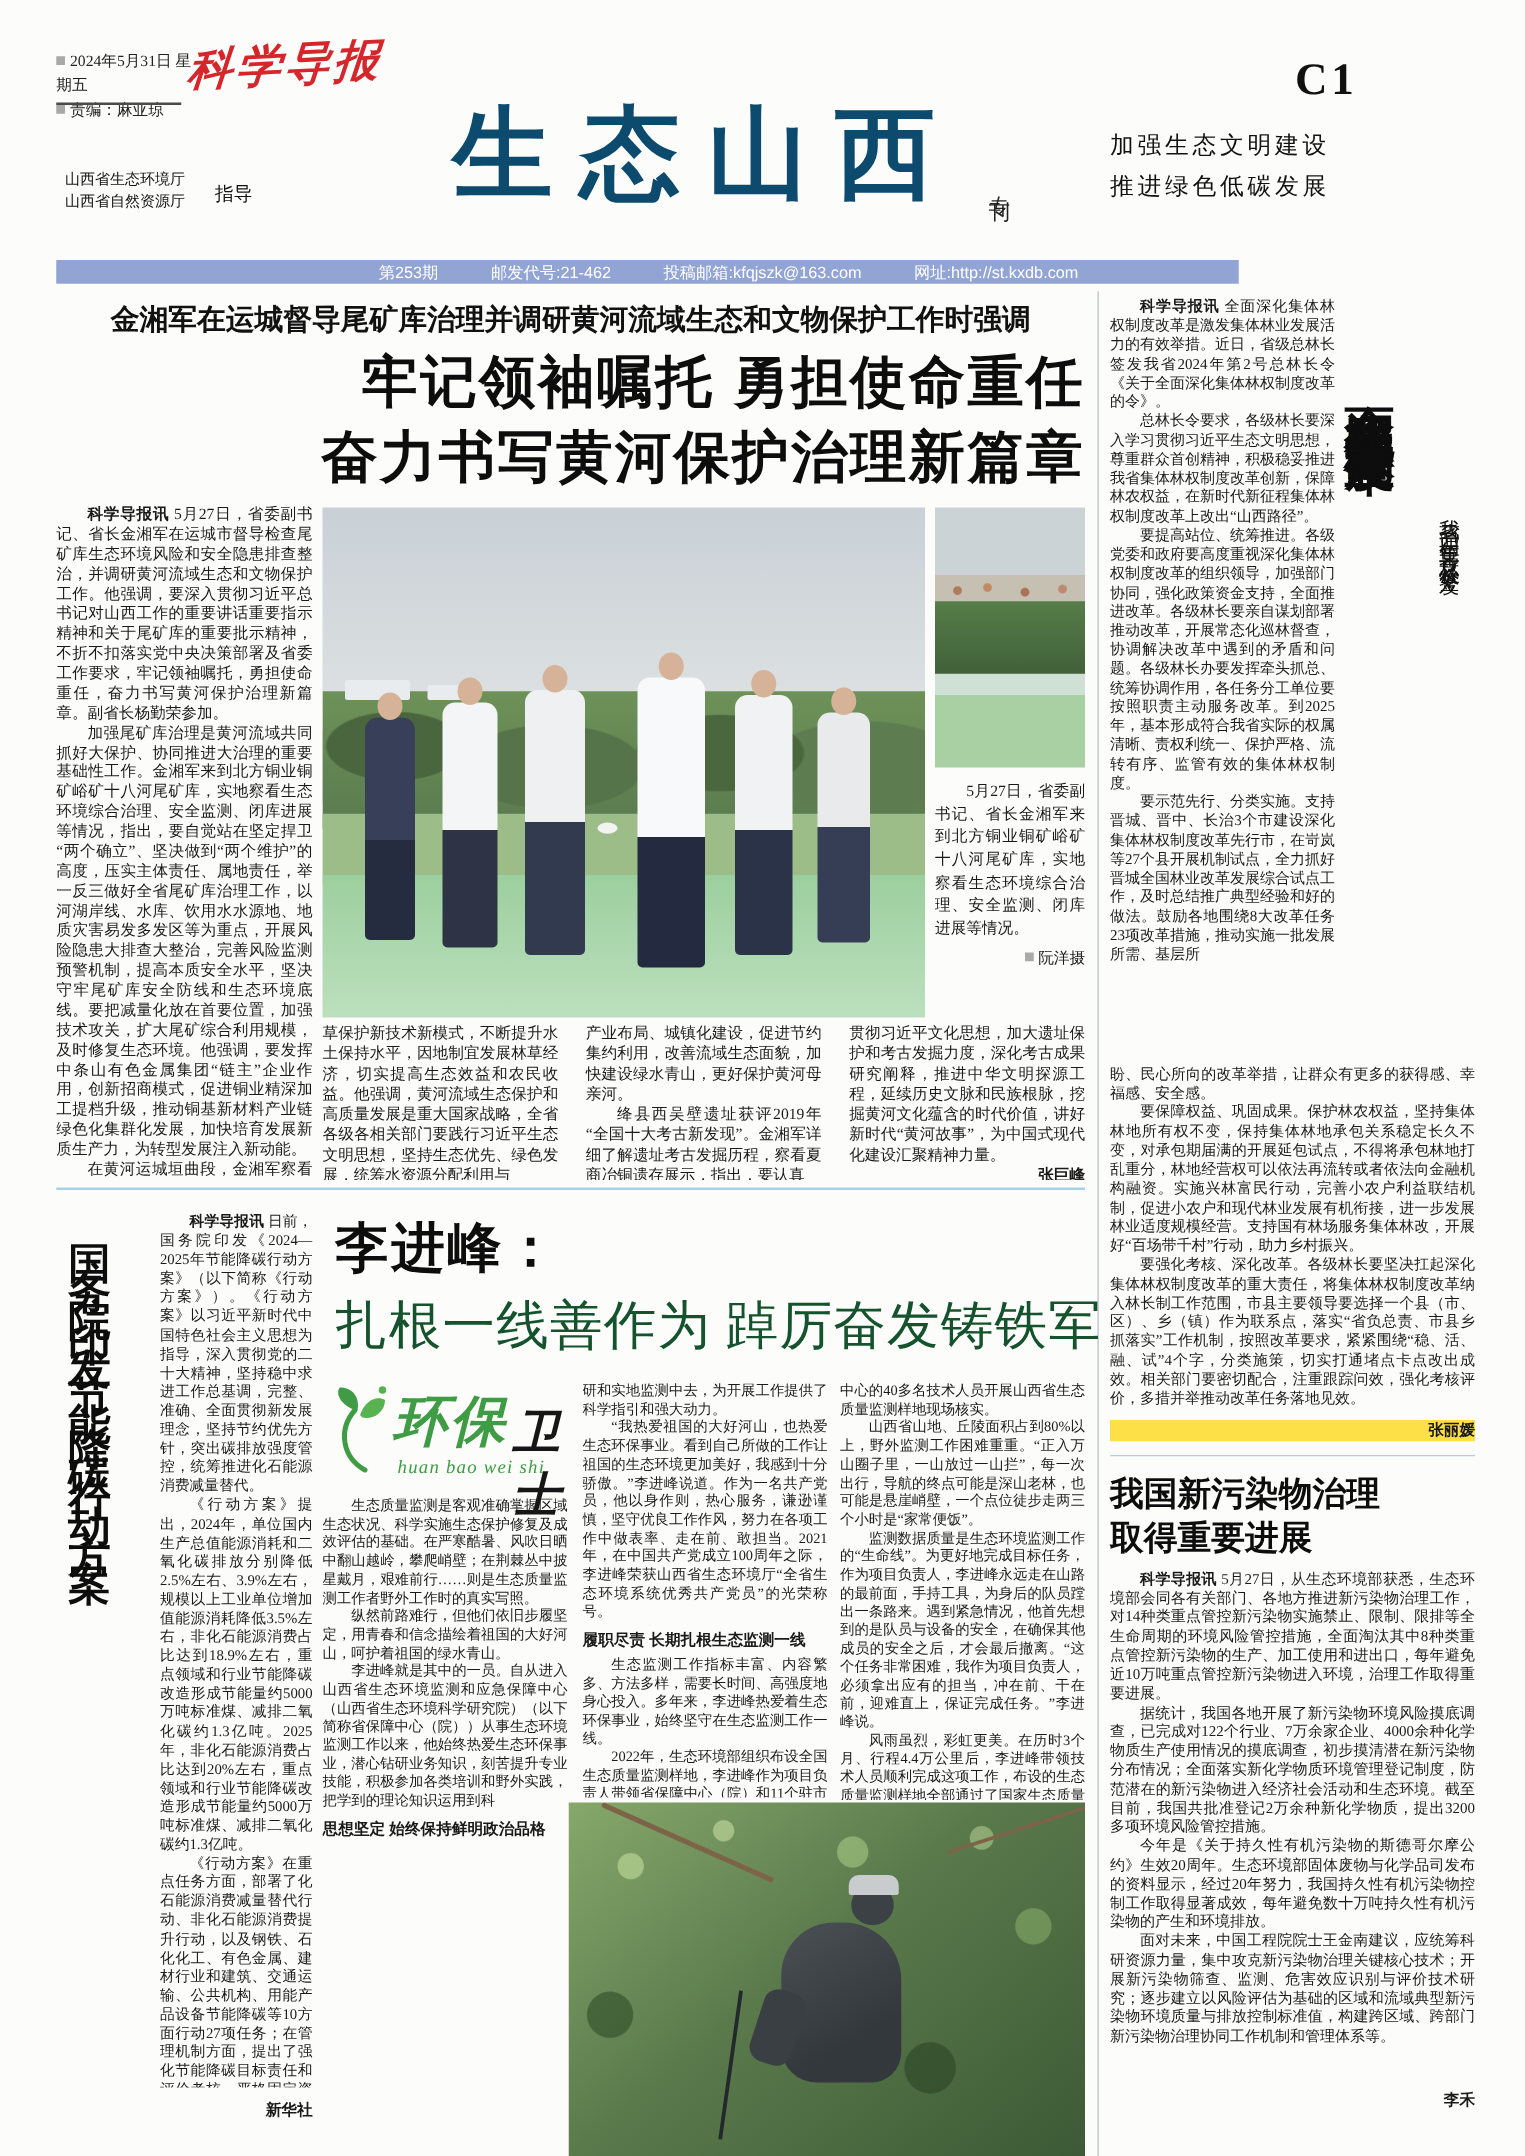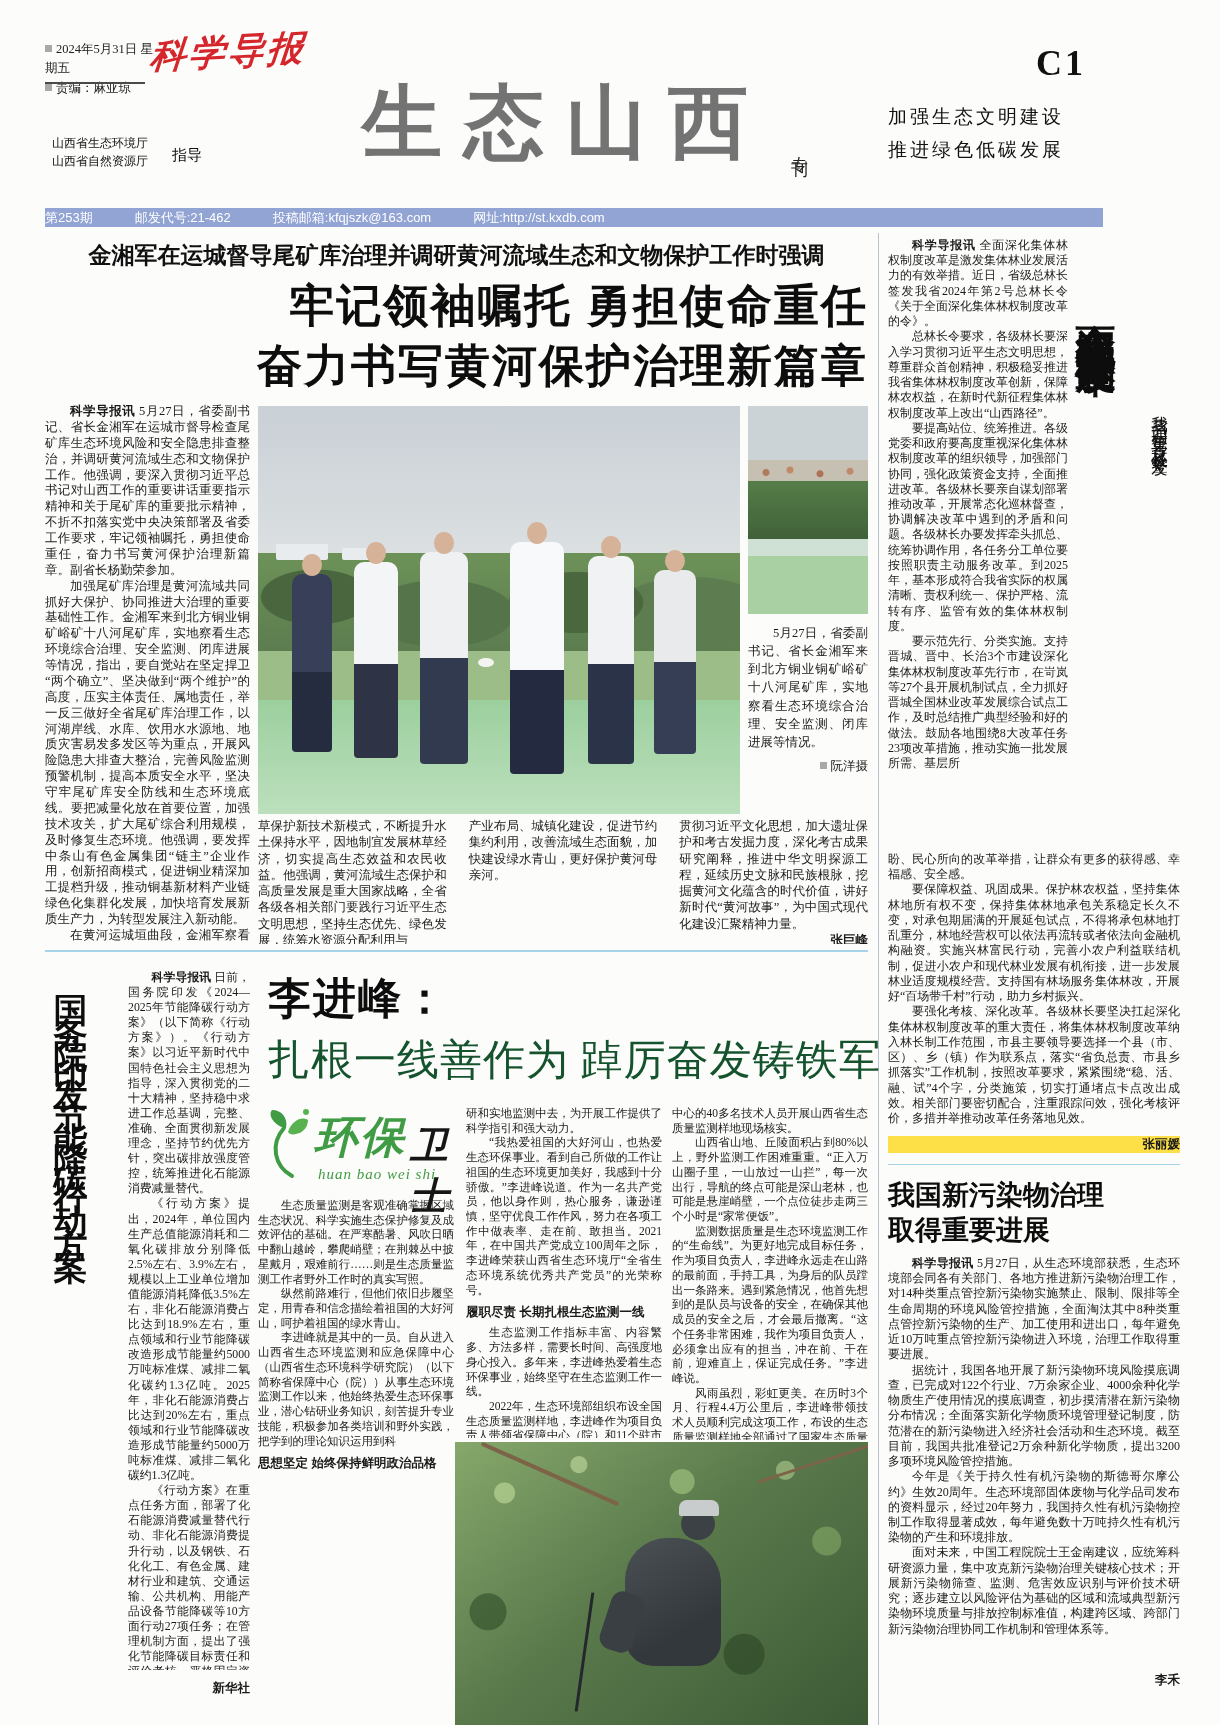--- a/index.html
+++ b/index.html
@@ -7,28 +7,28 @@
         overflow:hidden;font-family:"Liberation Serif","DejaVu Serif",serif;color:#1a1a1a;}
   .abs{position:absolute;}
   
   .date-block{left:45px;top:40px;width:110px;font-size:12.5px;line-height:1.55;color:#222;}
   .sq{display:inline-block;width:7px;height:7px;background:#a9a9a9;margin-right:4px;vertical-align:1px;}
   .date-rule{left:45px;top:82px;width:100px;height:2px;background:#4a4a4a;}
   .brand{left:150px;top:28px;font-size:36px;font-weight:900;font-style:italic;color:#d5262c;
          letter-spacing:3px;transform:rotate(-3deg) skewX(-8deg);}
   .guidance{left:52px;top:134px;font-size:12px;line-height:1.5;color:#111;}
   .guidance-label{left:172px;top:146px;font-size:15px;color:#111;}
-  .edition-title{left:362px;top:70px;font-size:80px;font-weight:900;color:#737373;letter-spacing:22px;white-space:nowrap;}
+  .edition-title{left:362px;top:70px;font-size:80px;font-weight:900;color:#0c4a6e;letter-spacing:22px;white-space:nowrap;}
   .edition-suffix{left:788px;top:142px;writing-mode:vertical-rl;text-orientation:upright;
                   font-size:17px;letter-spacing:6px;color:#222;}
   .page-code{left:1036px;top:42px;font-size:36px;font-weight:900;letter-spacing:3px;color:#111;}
   .slogans{left:888px;top:100px;font-size:19px;letter-spacing:3px;line-height:1.75;color:#111;}
-  .info-bar{left:45px;top:208px;width:1058px;height:19px;background:#92a4d4;color:#fff;
+  .info-bar{left:45px;top:208px;width:946px;height:19px;background:#92a4d4;color:#fff;
             font-family:"Liberation Sans","DejaVu Sans",sans-serif;font-size:13px;
-            display:flex;align-items:center;gap:42px;box-sizing:border-box;white-space:nowrap;}
+            display:flex;align-items:center;gap:42px;padding-left:258px;box-sizing:border-box;white-space:nowrap;}
   
   .vrule{left:878px;top:233px;width:1px;height:1492px;background:#b8c2ca;}
   .hrule1{left:45px;top:950px;width:823px;height:2px;background:#a6d3e8;}
   .hrule2{left:888px;top:1164px;width:292px;height:1px;background:#a6d3e8;}
   
   .kicker{left:45px;top:240px;width:823px;text-align:center;font-size:23px;font-weight:bold;
           font-family:"Liberation Sans","DejaVu Sans",sans-serif;color:#111;}
   .headline{left:45px;width:823px;text-align:right;font-size:45px;font-weight:900;letter-spacing:2px;
             font-family:Liberation Sans, sans-serif;color:#0d0d0d;white-space:nowrap;}
   .h1a{top:276px;} .h1b{top:336px;}
@@ -193,20 +193,21 @@
     <p>5月27日，省委副书记、省长金湘军来到北方铜业铜矿峪矿十八河尾矿库，实地察看生态环境综合治理、安全监测、闭库进展等情况。</p>
     <div class="cap-credit"><span class="sq"></span><span>阮洋摄</span></div>
   </div>
 
   <div class="abs bottom-cols bodytext">
     <div class="bcol">
       <p class="noind">草保护新技术新模式，不断提升水土保持水平，因地制宜发展林草经济，切实提高生态效益和农民收益。他强调，黄河流域生态保护和高质量发展是重大国家战略，全省各级各相关部门要践行习近平生态文明思想，坚持生态优先、绿色发展，统筹水资源分配利用与</p>
     </div>
     <div class="bcol">
       <p class="noind">产业布局、城镇化建设，促进节约集约利用，改善流域生态面貌，加快建设绿水青山，更好保护黄河母亲河。</p>
+      <p>绛县西吴壁遗址获评2019年“全国十大考古新发现”。金湘军详细了解遗址考古发掘历程，察看夏商冶铜遗存展示，指出，要认真</p>
     </div>
     <div class="bcol">
       <p class="noind">贯彻习近平文化思想，加大遗址保护和考古发掘力度，深化考古成果研究阐释，推进中华文明探源工程，延续历史文脉和民族根脉，挖掘黄河文化蕴含的时代价值，讲好新时代“黄河故事”，为中国式现代化建设汇聚精神力量。</p>
       <div class="author-line">张巨峰</div>
     </div>
   </div>
 
   <div class="abs l-vtitle">国务院印发节能降碳行动方案</div>
   <div class="abs l-body bodytext">
     <p><b>科学导报讯</b><span> 日前，国务院印发《2024—2025年节能降碳行动方案》（以下简称《行动方案》）。《行动方案》以习近平新时代中国特色社会主义思想为指导，深入贯彻党的二十大精神，坚持稳中求进工作总基调，完整、准确、全面贯彻新发展理念，坚持节约优先方针，突出碳排放强度管控，统筹推进化石能源消费减量替代。</span></p>

